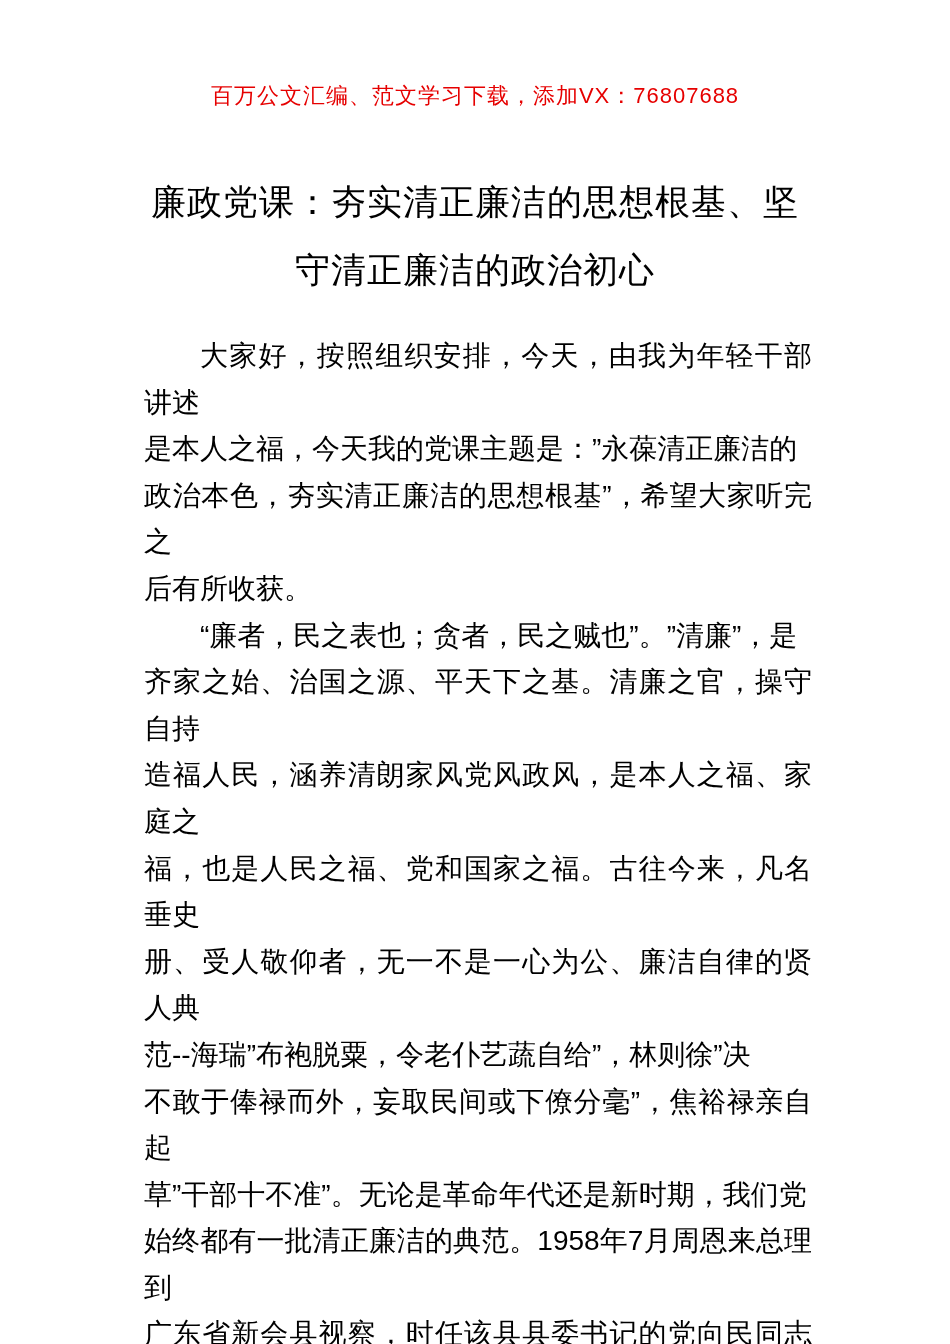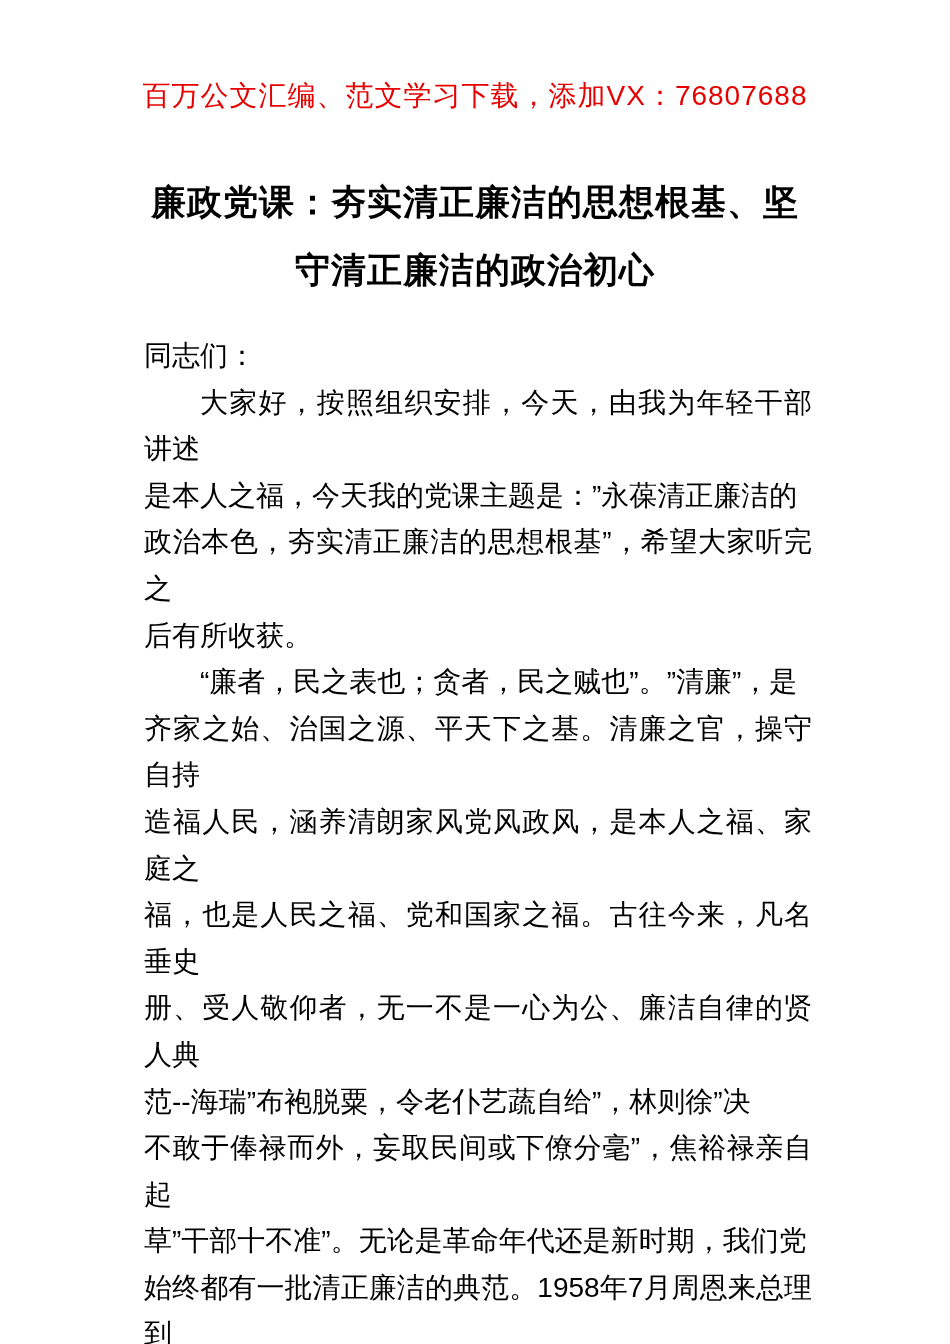--- a/index.html
+++ b/index.html
@@ -15,33 +15,33 @@
     overflow: hidden;
     font-family: "Liberation Sans", sans-serif;
     color: #000000;
   }
   .promo-banner {
     position: absolute;
     top: 82px;
     left: 0;
     width: 100%;
     text-align: center;
-    font-size: 28px;
+    font-size: 22px;
     line-height: 28px;
     color: #e60000;
     letter-spacing: 1px;
   }
   .doc-title {
     position: absolute;
     top: 168px;
     left: 110px;
     right: 110px;
     text-align: center;
     font-size: 35px;
-    font-weight: bold;
+    font-weight: normal;
     line-height: 68px;
     color: #000000;
     white-space: pre-line;
     letter-spacing: 1px;
   }
   .doc-body {
     position: absolute;
     top: 333px;
     left: 144px;
     width: 668px;
@@ -62,21 +62,20 @@
 <body>
 
 <div class="page">
 
   <div class="promo-banner">百万公文汇编、范文学习下载，添加VX：76807688</div>
 
   <div class="doc-title">廉政党课：夯实清正廉洁的思想根基、坚
 守清正廉洁的政治初心</div>
 
   <div class="doc-body">
-    <p>同志们：</p>
     <p class="indented">大家好，按照组织安排，今天，由我为年轻干部讲述
 是本人之福，今天我的党课主题是：”永葆清正廉洁的
 政治本色，夯实清正廉洁的思想根基”，希望大家听完之
 后有所收获。</p>
     <p class="indented">“廉者，民之表也；贪者，民之贼也”。”清廉”，是
 齐家之始、治国之源、平天下之基。清廉之官，操守自持
 造福人民，涵养清朗家风党风政风，是本人之福、家庭之
 福，也是人民之福、党和国家之福。古往今来，凡名垂史
 册、受人敬仰者，无一不是一心为公、廉洁自律的贤人典
 范--海瑞”布袍脱粟，令老仆艺蔬自给”，林则徐”决

